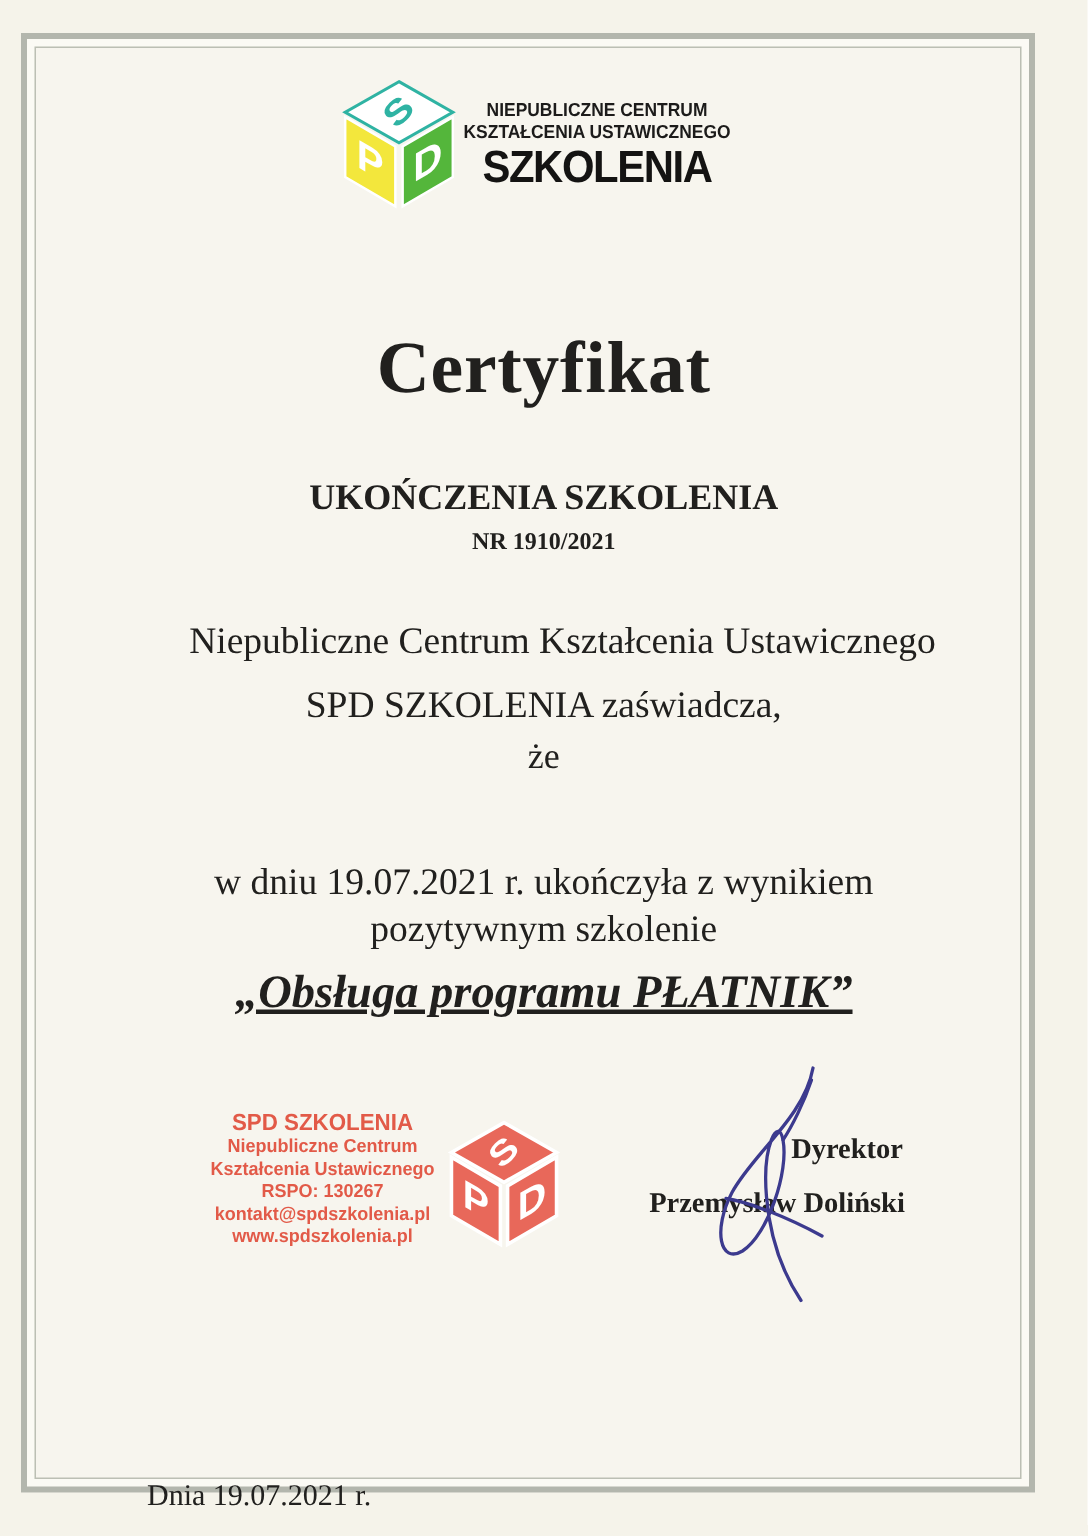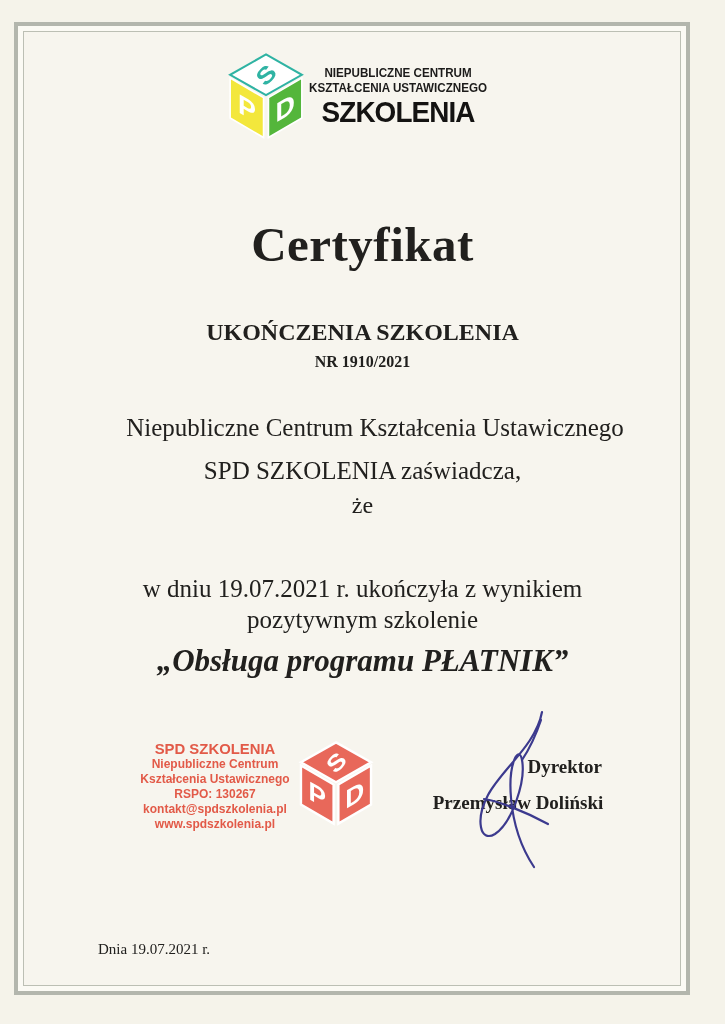--- a/index.html
+++ b/index.html
@@ -34,34 +34,34 @@
   .title-sub{top:291px;font-size:24px;font-weight:bold;margin-top:28px;}
   .title-nr{top:353px;font-size:16px;font-weight:bold;}
 
   
   .body1{top:414px;font-size:25px;margin-left:25px;}
   .body2{top:457px;font-size:25px;}
   .body3{top:492px;font-size:24px;}
   .recipient{top:524px;font-size:28px;font-weight:bold;font-style:italic;}
   .body4{top:575px;font-size:25px;}
   .body5{top:606px;font-size:25px;}
-  .course{top:643px;font-size:31px;font-weight:bold;font-style:italic;}
+  .course{top:643px;font-size:31px;font-weight:bold;font-style:italic;text-decoration:underline;}
 
   
-  .stamp{left:136px;top:740px;display:flex;align-items:flex-start;gap:2px;}
+  .stamp{left:136px;top:740px;display:flex;align-items:flex-end;gap:2px;}
   .stamp-text{width:158px;text-align:center;font-family:"Liberation Sans","DejaVu Sans",sans-serif;color:#e25a48;transform:scaleX(0.96);}
   .stamp-l1{font-size:15.5px;font-weight:bold;line-height:17px;}
   .stamp-l{font-size:12.5px;font-weight:bold;line-height:15px;}
 
   
   .sig-role{left:432px;top:756px;width:170px;text-align:right;font-size:19px;font-weight:bold;}
   .sig-name{left:418px;top:792px;width:200px;text-align:center;font-size:19px;font-weight:bold;}
   .sig-svg{left:438px;top:703px;z-index:5;}
 
-  .date-line{left:98px;top:941px;font-size:15px;text-align:center;}
+  .date-line{left:98px;top:986px;font-size:20px;text-align:center;}
 </style>
 </head>
 <body>
 
 <div class="page">
 
   <div class="frame-outer">
     <div class="frame-inner"></div>
   </div>
 

